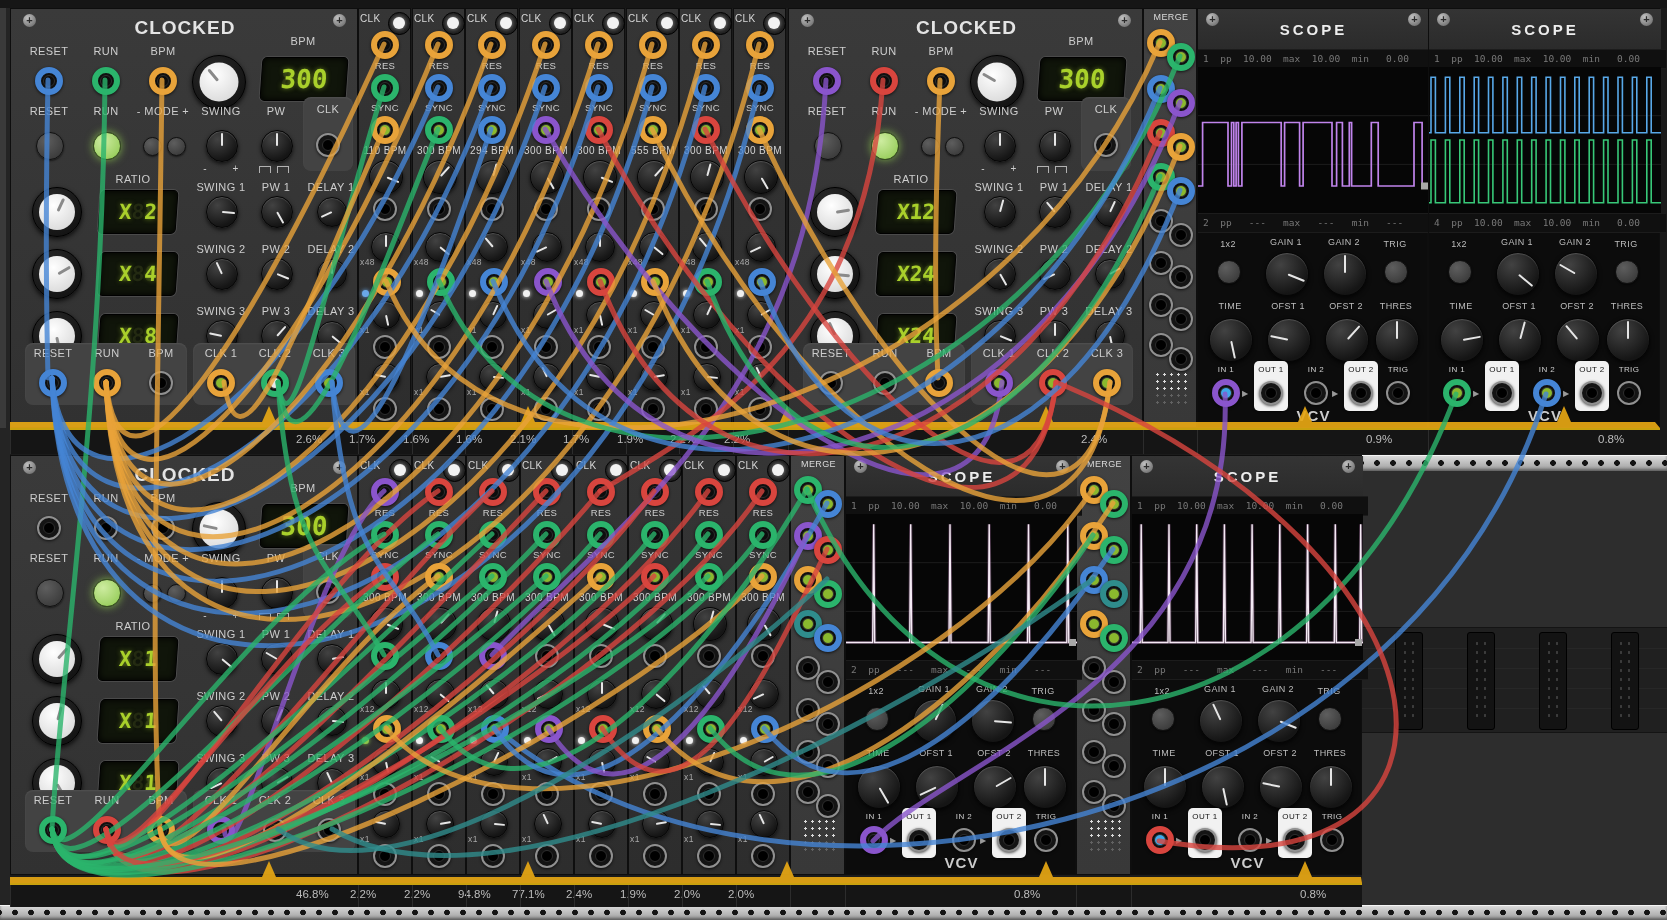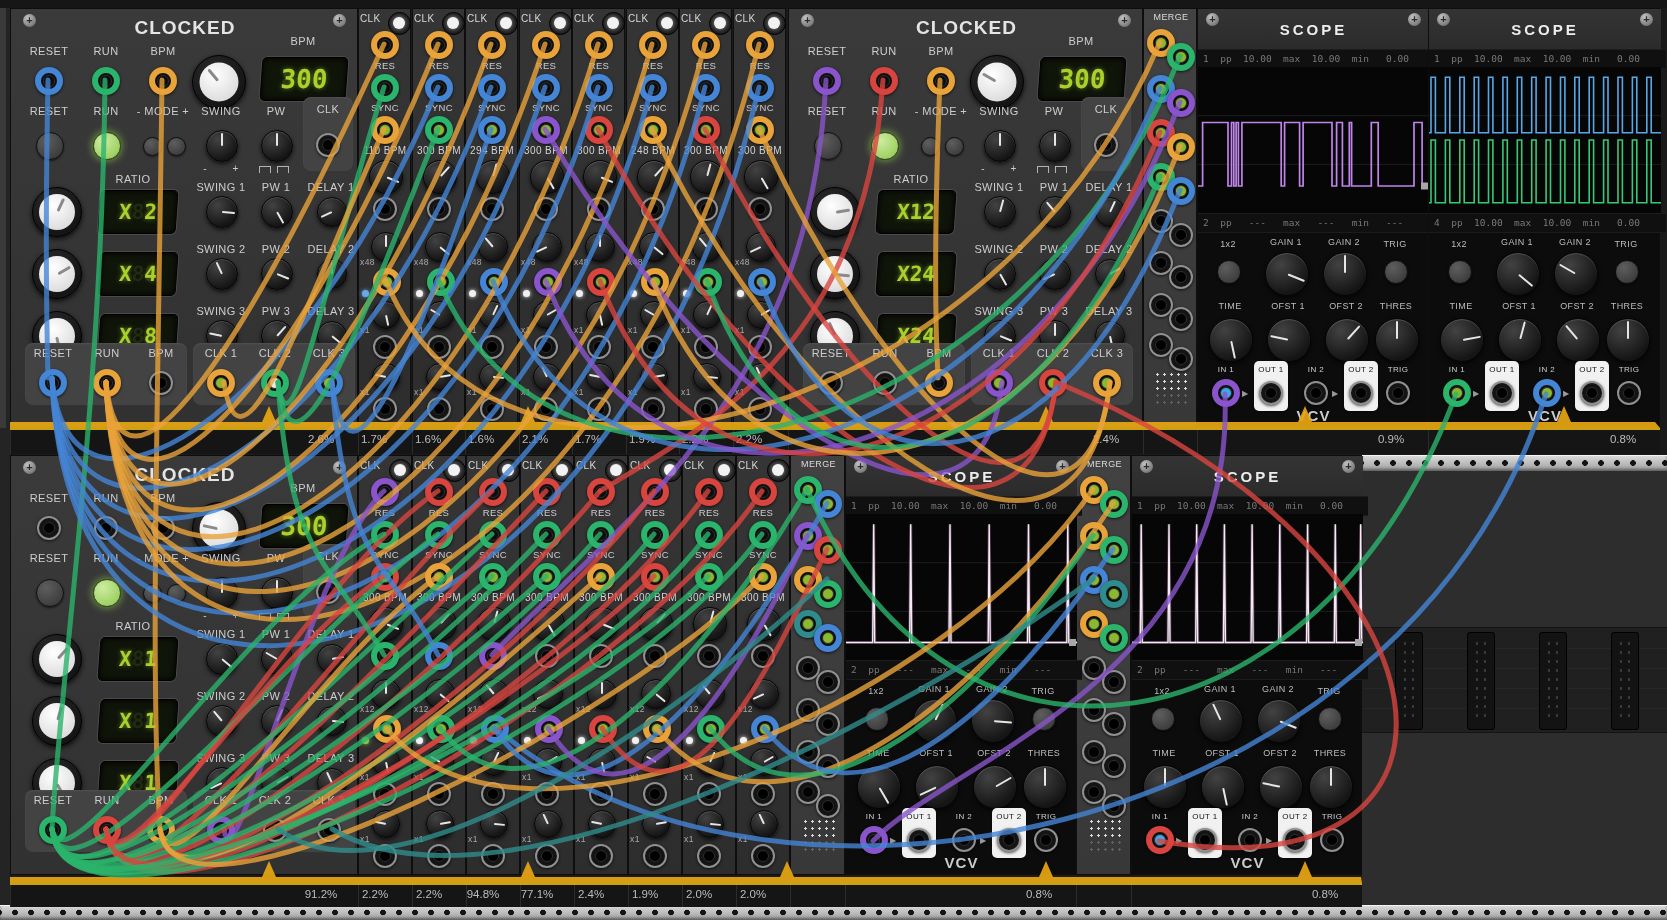--- a/index.html
+++ b/index.html
@@ -28,21 +28,21 @@
   .seg{position:absolute;background:#10150a;border:1px solid #000;border-radius:5px;box-shadow:inset 0 0 7px #000, 0 0 0 1px #4a4a4a;
        color:#a9d02b;font-family:"DejaVu Sans Mono",monospace;font-weight:bold;display:flex;align-items:center;justify-content:center;
        text-shadow:0 0 5px rgba(170,210,45,.55);transform:skewX(-4deg);white-space:pre;}
   .seg .ghost{position:absolute;color:#232a12;text-shadow:none;}
   .seg .val{position:relative;}
   .statline{position:absolute;background:#101010;color:#787878;font-family:"DejaVu Sans Mono",monospace;font-size:9.5px;line-height:18px;padding-left:5px;white-space:pre;overflow:hidden;border-top:1px solid #1c1c1c;border-bottom:1px solid #1c1c1c;}
   .graybox{position:absolute;background:#434343;border-radius:8px;box-shadow:inset 0 1px 2px rgba(255,255,255,.08);}
   .screw{position:absolute;width:13px;height:13px;border-radius:50%;background:radial-gradient(circle at 35% 30%,#c2c2c2,#5e5e5e);color:#2c2c2c;font-size:11px;line-height:12px;text-align:center;font-weight:bold;}
   .rail{position:absolute;background-image:radial-gradient(circle,#141414 2.6px,rgba(0,0,0,0) 3.1px),linear-gradient(#dedede,#9c9c9c);background-size:16px 100%,100% 100%;background-position:7px 50%,0 0;box-shadow:inset 0 1px 0 #f5f5f5, inset 0 -2px 3px rgba(0,0,0,.4);}
   .pctstrip{position:absolute;background:#151515;border-top:2px solid #caa10e;}
-  .pct{position:absolute;color:#bcbcbc;font-size:11.5px;text-align:center;}
+  .pct{position:absolute;color:#bcbcbc;font-size:11.5px;text-align:left;}
   .sep{position:absolute;width:1px;background:#2c2c2c;top:0;bottom:0;}
   .outbox{position:absolute;background:#f1f1f1;border-radius:5px;box-shadow:0 1px 2px rgba(0,0,0,.6);}
   .led{position:absolute;border-radius:50%;}
   .arrow{position:absolute;color:#9a9a9a;font-size:8px;}
   .pglyph{position:absolute;width:10px;height:6px;border:1.5px solid #b2b2b2;border-bottom:none;}
   svg{position:absolute;left:0;top:0;}
 </style>
 </head>
 <body>
 
@@ -835,21 +835,21 @@
         <div class="hole" style="background: rgb(13, 13, 13);"></div>
       </div>
       <div class="lbl  abs" style="left: 6px; top: 51px; width: 40px; font-size: 9.5px;">RES</div>
       <div class="port abs" style="left: 12px; top: 65px; width: 28px; height: 28px; border: 6px solid rgb(69, 133, 213); background: rgb(16, 16, 16);">
         <div class="hole" style="background: rgb(13, 13, 13);"></div>
       </div>
       <div class="lbl  abs" style="left: 4px; top: 93px; width: 44px; font-size: 9.5px;">SYNC</div>
       <div class="port abs" style="left: 12px; top: 107px; width: 28px; height: 28px; border: 6px solid rgb(232, 163, 58); background: rgb(16, 16, 16);">
         <div class="hole" style="background: rgb(138, 184, 46);"></div>
       </div>
-      <div class="lbl  abs" style="left: 0px; top: 136px; width: 52px; font-size: 10px; color: rgb(210, 210, 210);">248 BPM</div>
+      <div class="lbl  abs" style="left: 0px; top: 136px; width: 52px; font-size: 10px; color: rgb(210, 210, 210);">555 BPM</div>
       <div class="knob abs" style="left: 10px; top: 151px; width: 32px; height: 32px;">
         <div class="rot" style="transform: rotate(42deg);">
           <div class="ptr"></div>
         </div>
       </div>
       <div class="port abs" style="left: 14px; top: 188px; width: 24px; height: 24px;">
         <div class="hole"></div>
       </div>
       <div class="knob abs" style="left: 12px; top: 223px; width: 28px; height: 28px;">
         <div class="rot" style="transform: rotate(130deg);">
@@ -1933,21 +1933,21 @@
       <span class="pct" style="left: 714px; width: 50px; top: 3px;">2.2%</span>
       <div class="sep" style="left: 723px;"></div>
       <span class="pct" style="left: 1125px; width: 50px; top: 3px;"></span>
       <div class="sep" style="left: 1133px;"></div>
       <span class="pct" style="left: 1356px; width: 50px; top: 3px;">0.9%</span>
       <div class="sep" style="left: 1187px;"></div>
       <span class="pct" style="left: 1588px; width: 50px; top: 3px;">0.8%</span>
       <div class="sep" style="left: 1418px;"></div>
     </div>
     <div class="pctstrip abs" style="left: 10px; top: 883px; width: 1352px; height: 22px; z-index: 21;">
-      <span class="pct" style="left: 286px; width: 50px; top: 3px;">91.2%</span>
+      <span class="pct" style="left: 286px; width: 50px; top: 3px;">46.8%</span>
       <div class="sep" style="left: 0px;"></div>
       <span class="pct" style="left: 340px; width: 50px; top: 3px;">2.2%</span>
       <div class="sep" style="left: 348px;"></div>
       <span class="pct" style="left: 394px; width: 50px; top: 3px;">2.2%</span>
       <div class="sep" style="left: 402px;"></div>
       <span class="pct" style="left: 448px; width: 50px; top: 3px;">94.8%</span>
       <div class="sep" style="left: 456px;"></div>
       <span class="pct" style="left: 502px; width: 50px; top: 3px;">77.1%</span>
       <div class="sep" style="left: 510px;"></div>
       <span class="pct" style="left: 556px; width: 50px; top: 3px;">2.4%</span>

